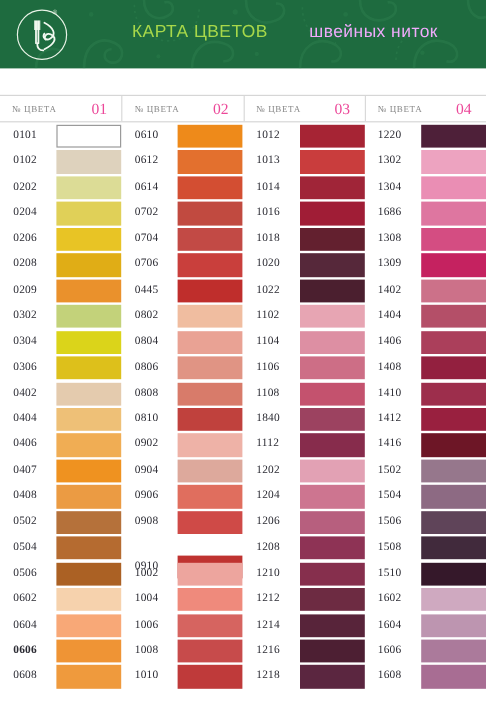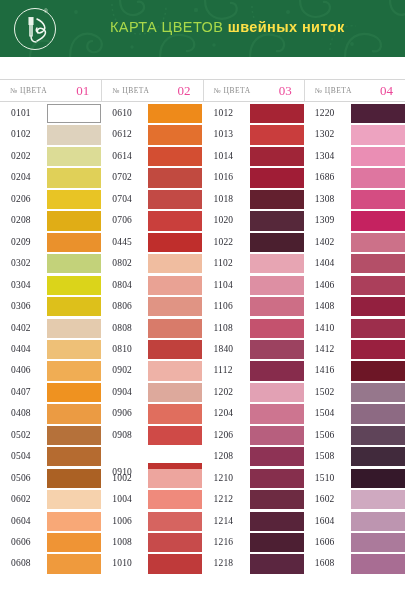--- a/index.html
+++ b/index.html
@@ -30,21 +30,21 @@
     position:absolute; left:44px; top:8px;
     color:#dbead6; font-size:5px; font-family:"Liberation Sans",sans-serif;
   }
   .title {
     position:absolute; left:110px; top:19px;
     white-space:nowrap;
     font-family:"Liberation Sans", sans-serif;
     font-size:14.5px; letter-spacing:.4px;
   }
   .title .t-main { color:#a8d84a; font-weight:400; }
-  .title .t-sub  { color:#fde047; font-weight:700; font-style:normal; }
+  .title .t-sub  { color:#f0abfc; font-weight:400; font-style:normal;margin-left:30px; }
 
   
   .col-head-row {
     position:absolute; left:0; top:79px; width:405px; height:23px;
     border-top:1px solid #d6d6d6; border-bottom:1px solid #d6d6d6;
     background:#ffffff;
   }
   .col-head {
     position:absolute; top:0; height:21px;
     display:flex; align-items:center;
@@ -221,21 +221,21 @@
         <div class="swatch" title="0506" style="background: rgb(171, 97, 36);"></div>
       </div>
       <div class="row" style="top: 386.1px;">
         <span class="code">0602</span>
         <div class="swatch" title="0602" style="background: rgb(246, 210, 173);"></div>
       </div>
       <div class="row" style="top: 407.55px;">
         <span class="code">0604</span>
         <div class="swatch" title="0604" style="background: rgb(248, 168, 119);"></div>
       </div>
-      <div class="row" style="top: 429px;">
+      <div class="row" style="top: 429px; font-weight: bold;">
         <span class="code">0606</span>
         <div class="swatch" title="0606" style="background: rgb(239, 148, 53);"></div>
       </div>
       <div class="row" style="top: 450.45px;">
         <span class="code">0608</span>
         <div class="swatch" title="0608" style="background: rgb(239, 154, 61);"></div>
       </div>
     </div>
     <div class="column" style="left: 101.25px;">
       <div class="row" style="top: 0px;">

